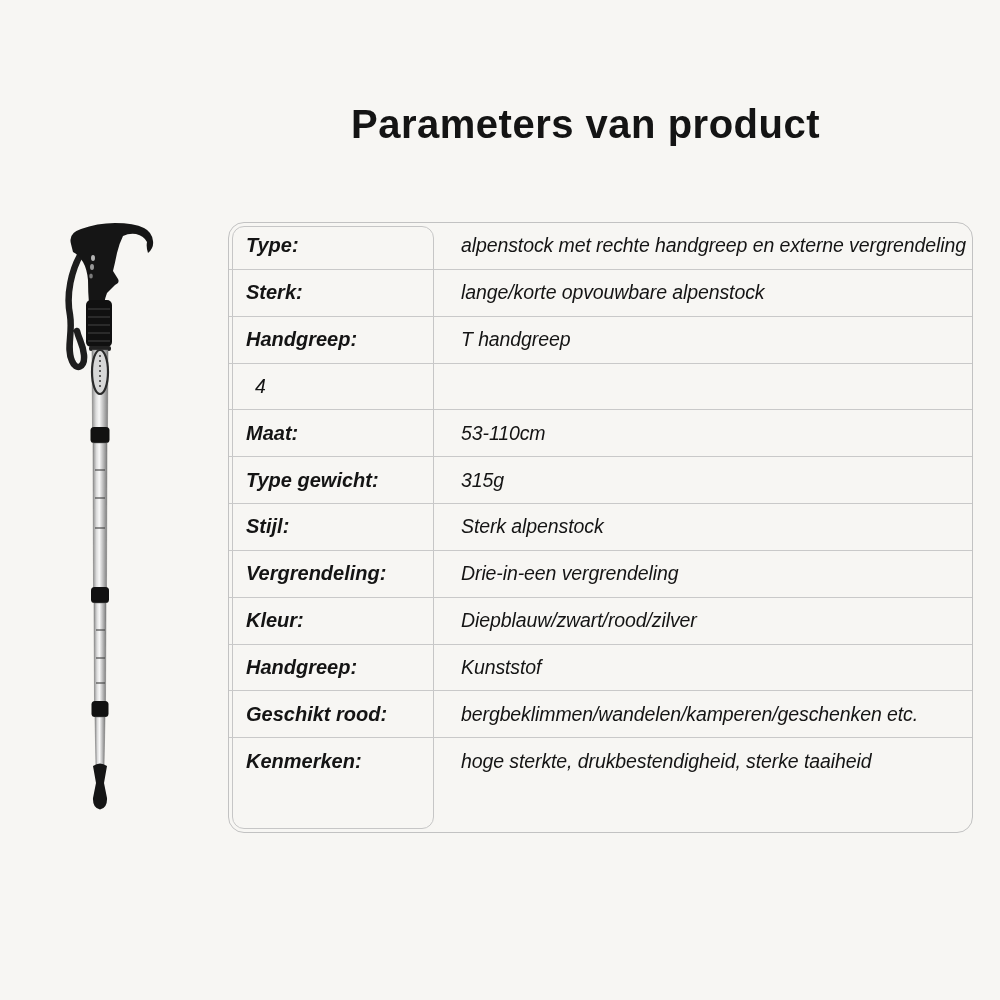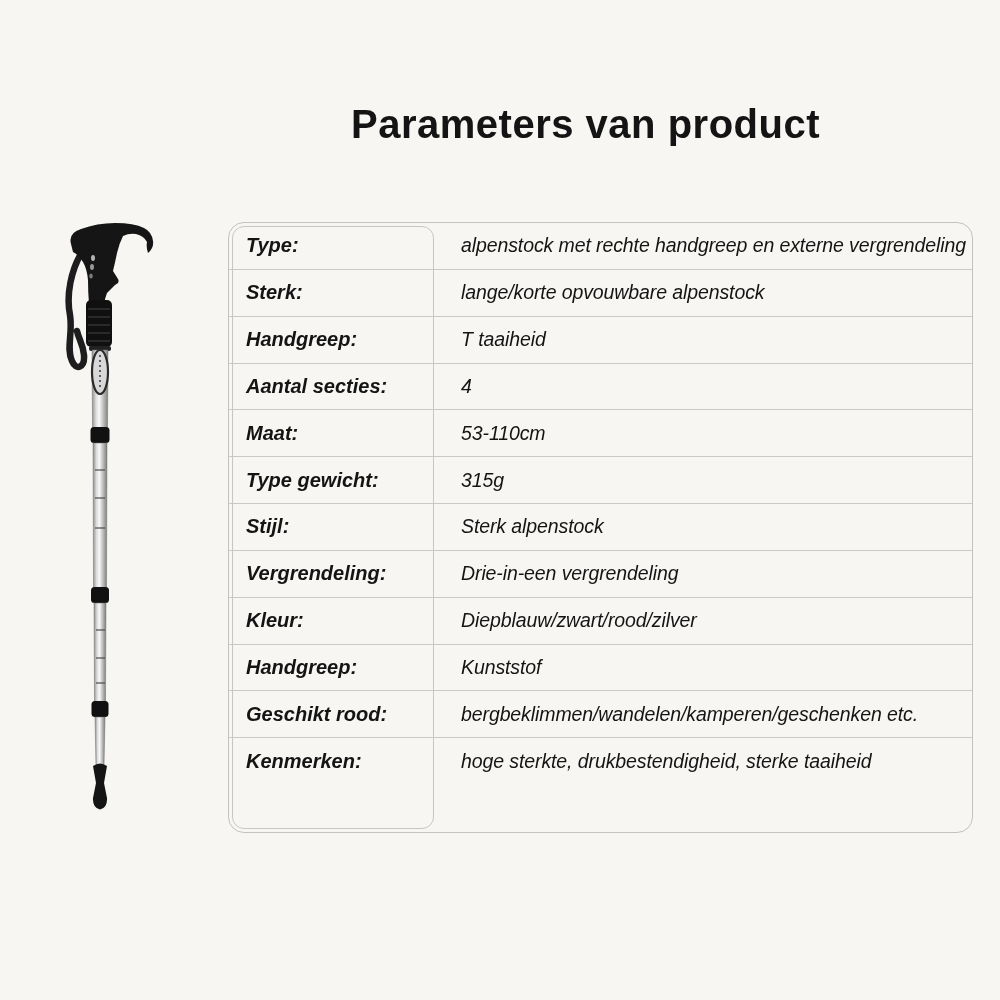--- a/index.html
+++ b/index.html
@@ -136,25 +136,24 @@
     <div class="cell value">alpenstock met rechte handgreep en externe vergrendeling</div>
   </div>
 
   <div class="row">
     <div class="cell label">Sterk:</div>
     <div class="cell value">lange/korte opvouwbare alpenstock</div>
   </div>
 
   <div class="row">
     <div class="cell label">Handgreep:</div>
-    <div class="cell value">T taaiheid</div>
+    <div class="cell value">T handgreep</div>
   </div>
 
   <div class="row">
-    <div class="cell label">Aantal secties:</div>
     <div class="cell value">4</div>
   </div>
 
   <div class="row">
     <div class="cell label">Maat:</div>
     <div class="cell value">53-110cm</div>
   </div>
 
 
   <div class="row">

